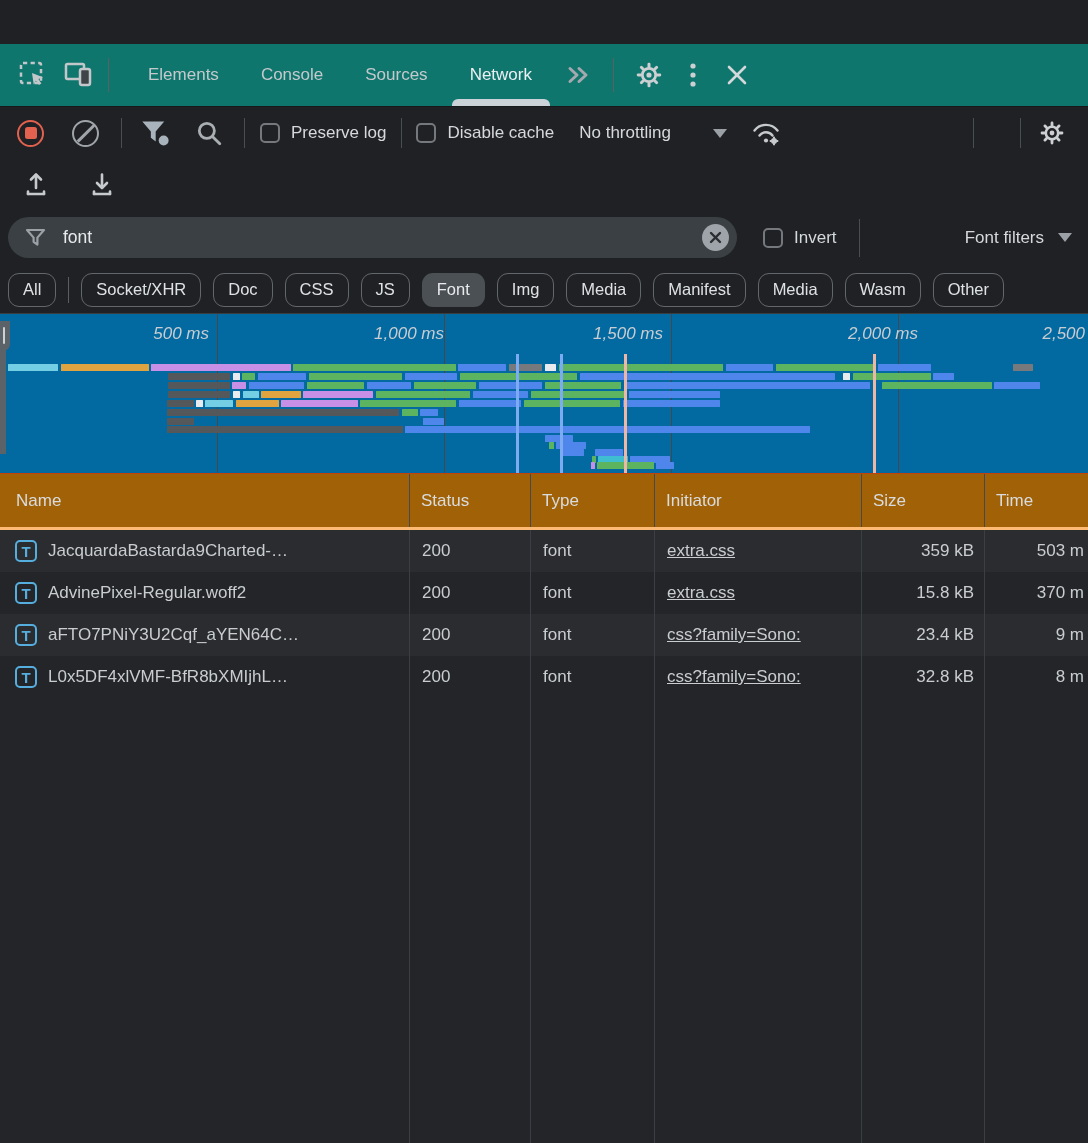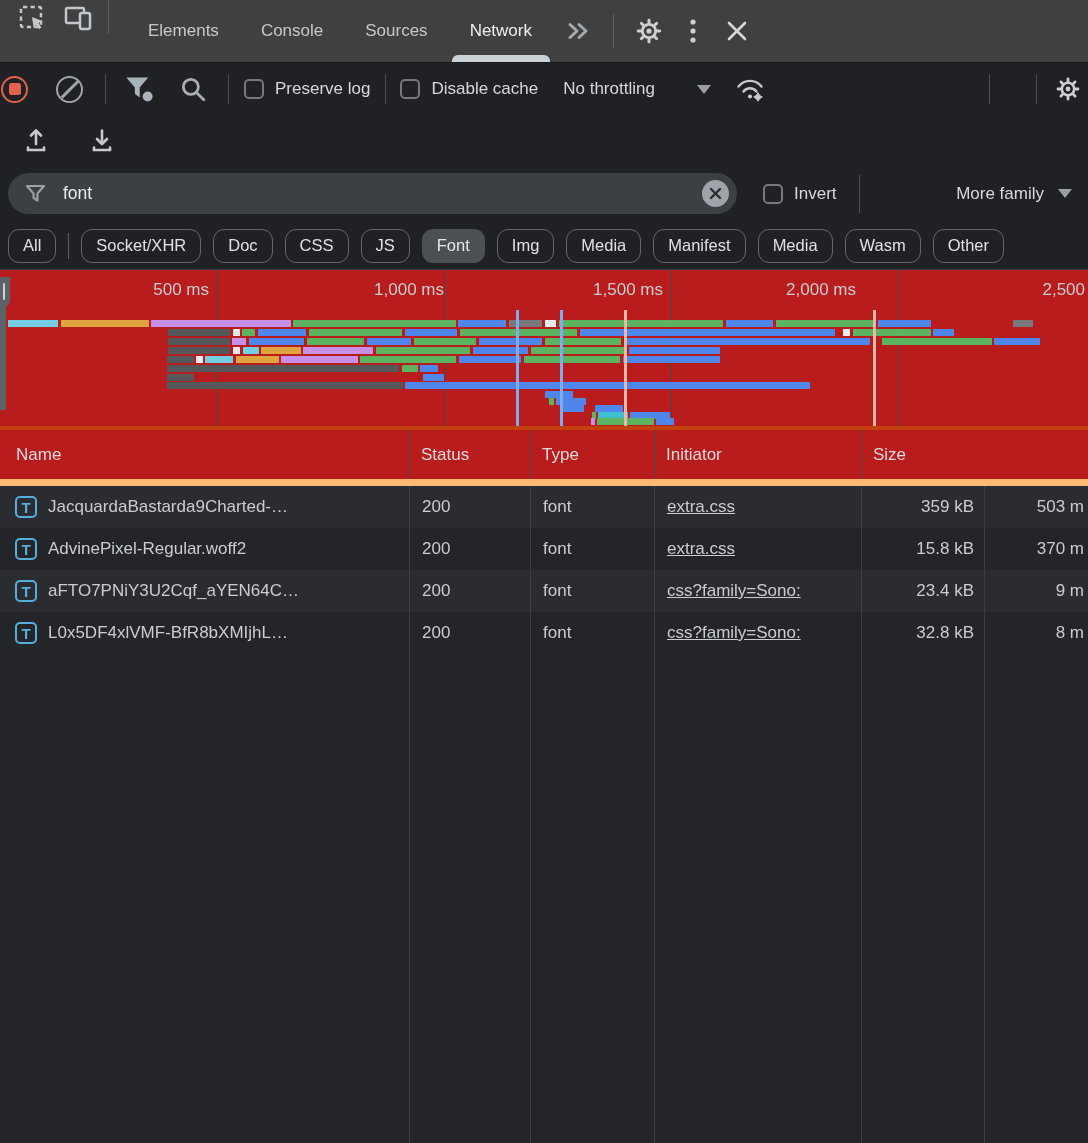--- a/index.html
+++ b/index.html
@@ -1,30 +1,30 @@
 <!DOCTYPE html>
 <html><head>
 <meta charset="utf-8">
 <style>
   html,body{margin:0;padding:0;background:#202124;width:1088px;height:1143px;overflow:hidden;}
   *{box-sizing:border-box;}
   .devtools{width:1088px;height:1143px;display:flex;flex-direction:column;font-family:"Liberation Sans",sans-serif;color:#c9cdd0;}
 
   
-  .tabbar{height:63px;flex:none;background:#404040;display:flex;padding:0 10px 0 14px;border-bottom:1px solid #17181a;}
+  .tabbar{height:63px;flex:none;background:#0f766e;display:flex;align-items:center;padding:0 10px 0 14px;border-bottom:1px solid #17181a;margin-top:44px;}
   .tb-icon{width:38px;height:38px;display:flex;align-items:center;justify-content:center;flex:none;border-radius:5px;}
   .vdiv{width:1px;height:34px;background:#5a6063;margin:0 10px;flex:none;}
   .tabs{display:flex;height:100%;align-items:stretch;margin-left:8px;}
   .tab{display:flex;align-items:center;padding:0 21px;font-size:17px;color:#c5c9cc;position:relative;cursor:default;}
   .tab.active{color:#eceef0;}
   .tab.active::after{content:"";position:absolute;left:3px;right:3px;bottom:0;height:7px;background:#ccd3d8;border-radius:6px 6px 0 0;}
   .tabbar-right{display:flex;align-items:center;margin-left:6px;gap:6px;}
 
   
-  .toolbar1{height:52px;flex:none;display:flex;align-items:center;padding:0 1px;}
+  .toolbar1{height:52px;flex:none;display:flex;align-items:center;padding:0 17px;}
   .record-btn{width:27px;height:27px;border:2.5px solid #e2614f;border-radius:50%;display:flex;align-items:center;justify-content:center;flex:none;}
   .record-btn .sq{width:12px;height:12px;background:#e2614f;border-radius:2.5px;}
   .clear-btn{width:27px;height:27px;border:2.5px solid #a0a5aa;border-radius:50%;position:relative;flex:none;}
   .clear-btn::after{content:"";position:absolute;left:50%;top:-1px;width:2.5px;height:24px;background:#a0a5aa;transform:translateX(-50%) rotate(45deg);}
   .tlabel{font-size:17px;color:#d6d9dc;white-space:nowrap;}
   .checkbox{width:20px;height:20px;border:2px solid #75797e;border-radius:5px;background:transparent;flex:none;}
   .caret{width:0;height:0;border-left:7px solid transparent;border-right:7px solid transparent;border-top:9px solid #9aa0a6;flex:none;}
   .tdiv{width:1px;height:30px;background:#4a4e51;flex:none;}
 
   
@@ -36,32 +36,32 @@
   .filter-input{flex:1;background:transparent;border:none;outline:none;color:#e8eaed;font-size:17.5px;font-family:inherit;margin-left:13px;}
   .clearx{width:27px;height:27px;border-radius:50%;background:#9ea4a9;display:flex;align-items:center;justify-content:center;flex:none;cursor:default;}
 
   
   .chipsbar{height:48px;flex:none;display:flex;align-items:center;padding:0 8px;gap:12px;border-bottom:1px solid #3a3d40;overflow:hidden;white-space:nowrap;}
   .chip{height:34px;padding:0 14px;border:1px solid #63676b;border-radius:11px;display:flex;align-items:center;font-size:16.5px;color:#dfe2e4;flex:none;}
   .chip.active{background:#4a5053;border-color:transparent;color:#e8eaed;}
   .chipdiv{width:1px;height:26px;background:#5a5e62;flex:none;}
 
   
-  .overview{height:160px;flex:none;position:relative;background:#b91c1c;overflow:hidden;border-bottom:4px solid #c2410c;}
+  .overview{height:160px;flex:none;position:relative;background:#0369a1;overflow:hidden;border-bottom:1px solid #c2410c;font-style:italic;}
   .gridline{position:absolute;top:0;bottom:0;width:1px;background:#45484b;}
   .ticklabel{position:absolute;top:8px;height:24px;line-height:24px;font-size:17px;color:#c9cdd1;text-align:right;width:212px;white-space:nowrap;overflow:hidden;}
   .marker{position:absolute;top:40px;bottom:0;width:2.5px;}
   .wbar{position:absolute;height:6.5px;border-radius:0.5px;}
   .handle-tab{position:absolute;left:0;top:7px;width:10px;height:30px;background:#5c6368;border-radius:0 0 7px 0;}
   .handle-bar{position:absolute;left:0;top:7px;width:6px;height:133px;background:#5c6368;}
   .handle-line{position:absolute;left:3px;top:13px;width:2px;height:17px;background:#cdd1d4;border-radius:1px;}
 
   
   .grid6{display:grid;grid-template-columns:410px 121px 124px 207px 123px 103px;}
-  .thead{height:56px;flex:none;background:#b91c1c;border-bottom:7px solid #fdba74;}
+  .thead{height:56px;flex:none;background:#a16207;border-bottom:3px solid #fdba74;}
   .hcell{display:flex;align-items:center;padding:0 11px;border-right:1px solid #47494d;font-size:17px;color:#d9dcdf;overflow:hidden;}
   .hcell.c0{padding-left:16px;}
   .hcell:last-child{border-right:none;}
   .trow{height:42px;}
   .trow:nth-child(odd){background:#2b2c30;}
   .trow:nth-child(even){background:#242529;}
   .cell{display:flex;align-items:center;padding:0 12px;border-right:1px solid #3b3e42;font-size:17px;color:#c9cdd0;white-space:nowrap;overflow:hidden;}
   .cell:last-child{border-right:none;}
   .cell.c0{padding-left:15px;gap:11px;}
   .cell.c4{justify-content:flex-end;padding-right:10px;}
@@ -229,21 +229,21 @@
       <div class="clearx">
         <svg width="13" height="13" viewBox="0 0 13 13" stroke="#2b2e31" stroke-width="2.4" stroke-linecap="round">
           <path d="M2 2 L11 11"></path>
             <path d="M11 2 L2 11"></path>
         </svg>
       </div>
     </div>
     <div class="checkbox" style="margin-left:26px;"></div>
     <span class="tlabel" style="margin-left:11px;">Invert</span>
     <div class="tdiv" style="margin-left:22px;height:38px;"></div>
-    <span class="tlabel" style="margin-left:auto;">More family</span>
+    <span class="tlabel" style="margin-left:auto;">Font filters</span>
     <div class="caret" style="margin:0 6px 0 14px;"></div>
   </div>
 
   <div class="chipsbar">
       <div class="chip">All</div>
       <div class="chipdiv"></div>
       <div class="chip">Socket/XHR</div>
       <div class="chip">Doc</div>
       <div class="chip">CSS</div>
       <div class="chip">JS</div>
@@ -338,34 +338,35 @@
     <div id="ov-markers">
         <div class="marker" style="left: 516px; background: rgb(125, 171, 242);"></div>
         <div class="marker" style="left: 560px; background: rgb(125, 171, 242);"></div>
         <div class="marker" style="left: 624px; background: rgb(238, 183, 165);"></div>
         <div class="marker" style="left: 873px; background: rgb(238, 183, 165);"></div>
       </div>
     <div id="ov-ticks">
         <div class="ticklabel" style="left: -3px;">500 ms</div>
         <div class="ticklabel" style="left: 232px;">1,000 ms</div>
         <div class="ticklabel" style="left: 451px;">1,500 ms</div>
-        <div class="ticklabel" style="left: 644px;">2,000 ms</div>
+        <div class="ticklabel" style="left: 706px;">2,000 ms</div>
         <div class="ticklabel" style="left: 873px;">2,500</div>
       </div>
     <div class="handle-tab"></div>
     <div class="handle-bar"></div>
     <div class="handle-line"></div>
   </div>
 
   <div class="thead grid6" id="thead">
       <div class="hcell c0">Name</div>
       <div class="hcell c1">Status</div>
       <div class="hcell c2">Type</div>
       <div class="hcell c3">Initiator</div>
       <div class="hcell c4">Size</div>
+      <div class="hcell c5">Time</div>
     </div>
   <div id="tbody">
       <div class="trow grid6">
         <div class="cell c0">
           <div class="font-icon">T</div>
           <span>JacquardaBastarda9Charted-…</span>
         </div>
         <div class="cell c1">200</div>
         <div class="cell c2">font</div>
         <div class="cell c3">

